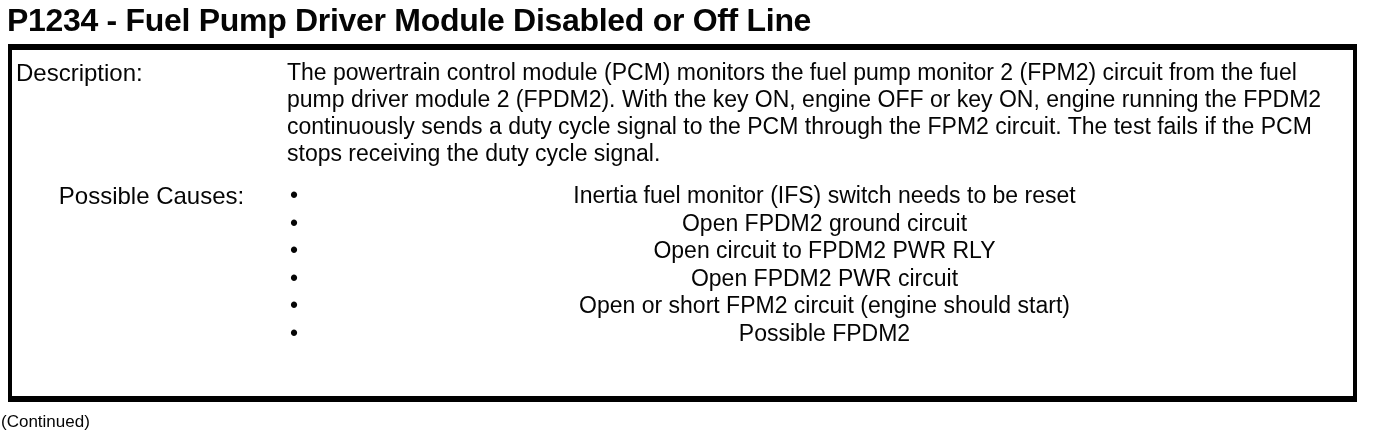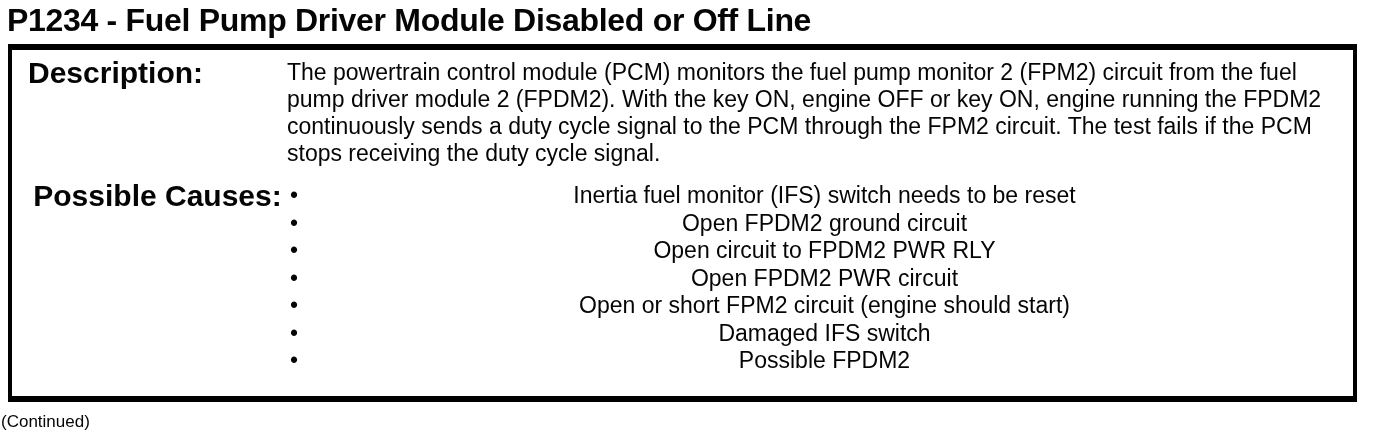--- a/index.html
+++ b/index.html
@@ -33,23 +33,23 @@
     background: #ffffff;
   }
   .dtc-row {
     display: flex;
     align-items: flex-start;
   }
   .row-description { margin-top: 9px; }
   .row-causes { margin-top: 15px; text-align: center; }
   .cell-label {
     flex: 0 0 275px;
-    padding-left: 16px;
-    font-size: 30px;
-    font-weight: 700;
+    padding-left: 4px;
+    font-size: 24px;
+    font-weight: 400;
     line-height: 27px;
     white-space: nowrap;
   }
   .cell-content {
     width: 1052px;
     font-size: 23px;
     line-height: 27px;
   }
   .bullet-list {
     list-style: none;
@@ -89,21 +89,20 @@
     </div>
 
     <div class="dtc-row row-causes">
       <div class="cell-label">Possible Causes:</div>
       <ul class="bullet-list cell-content">
         <li>Inertia fuel monitor (IFS) switch needs to be reset</li>
         <li>Open FPDM2 ground circuit</li>
         <li>Open circuit to FPDM2 PWR RLY</li>
         <li>Open FPDM2 PWR circuit</li>
         <li>Open or short FPM2 circuit (engine should start)</li>
-        <li>Damaged IFS switch</li>
         <li>Possible FPDM2</li>
       </ul>
     </div>
 
   </div>
 
   <div class="continued-note">(Continued)</div>
 
 </div>
 

